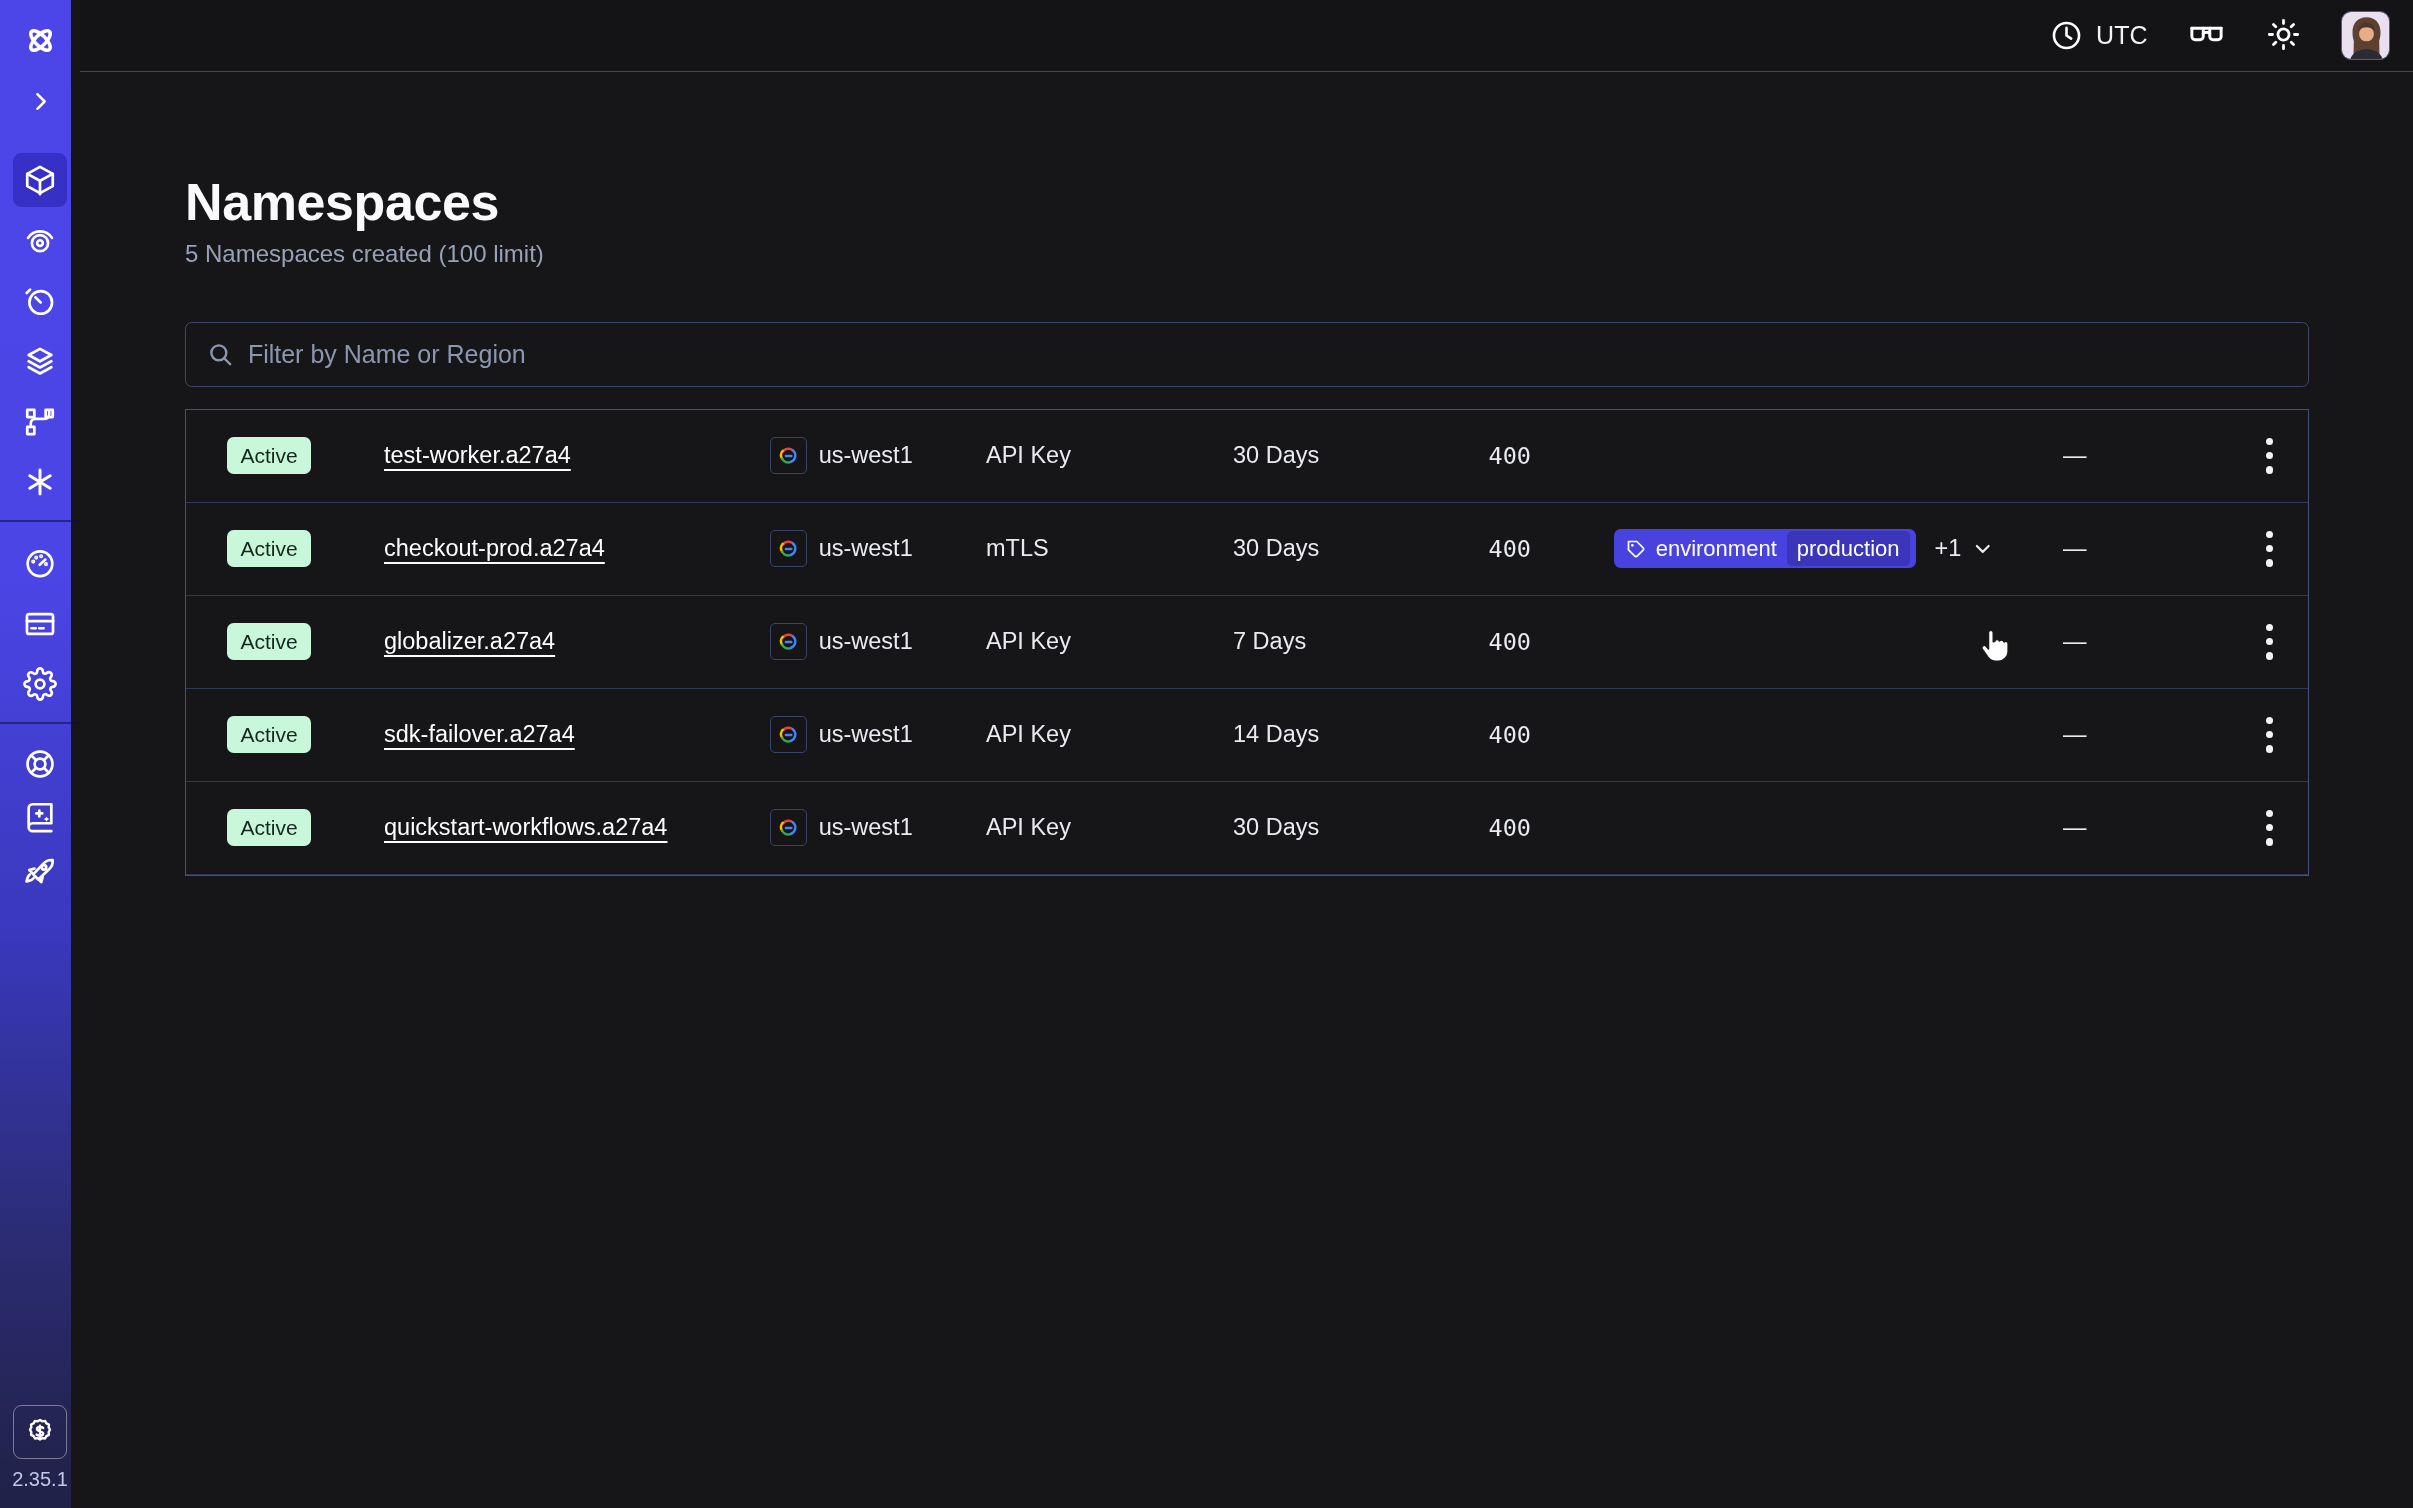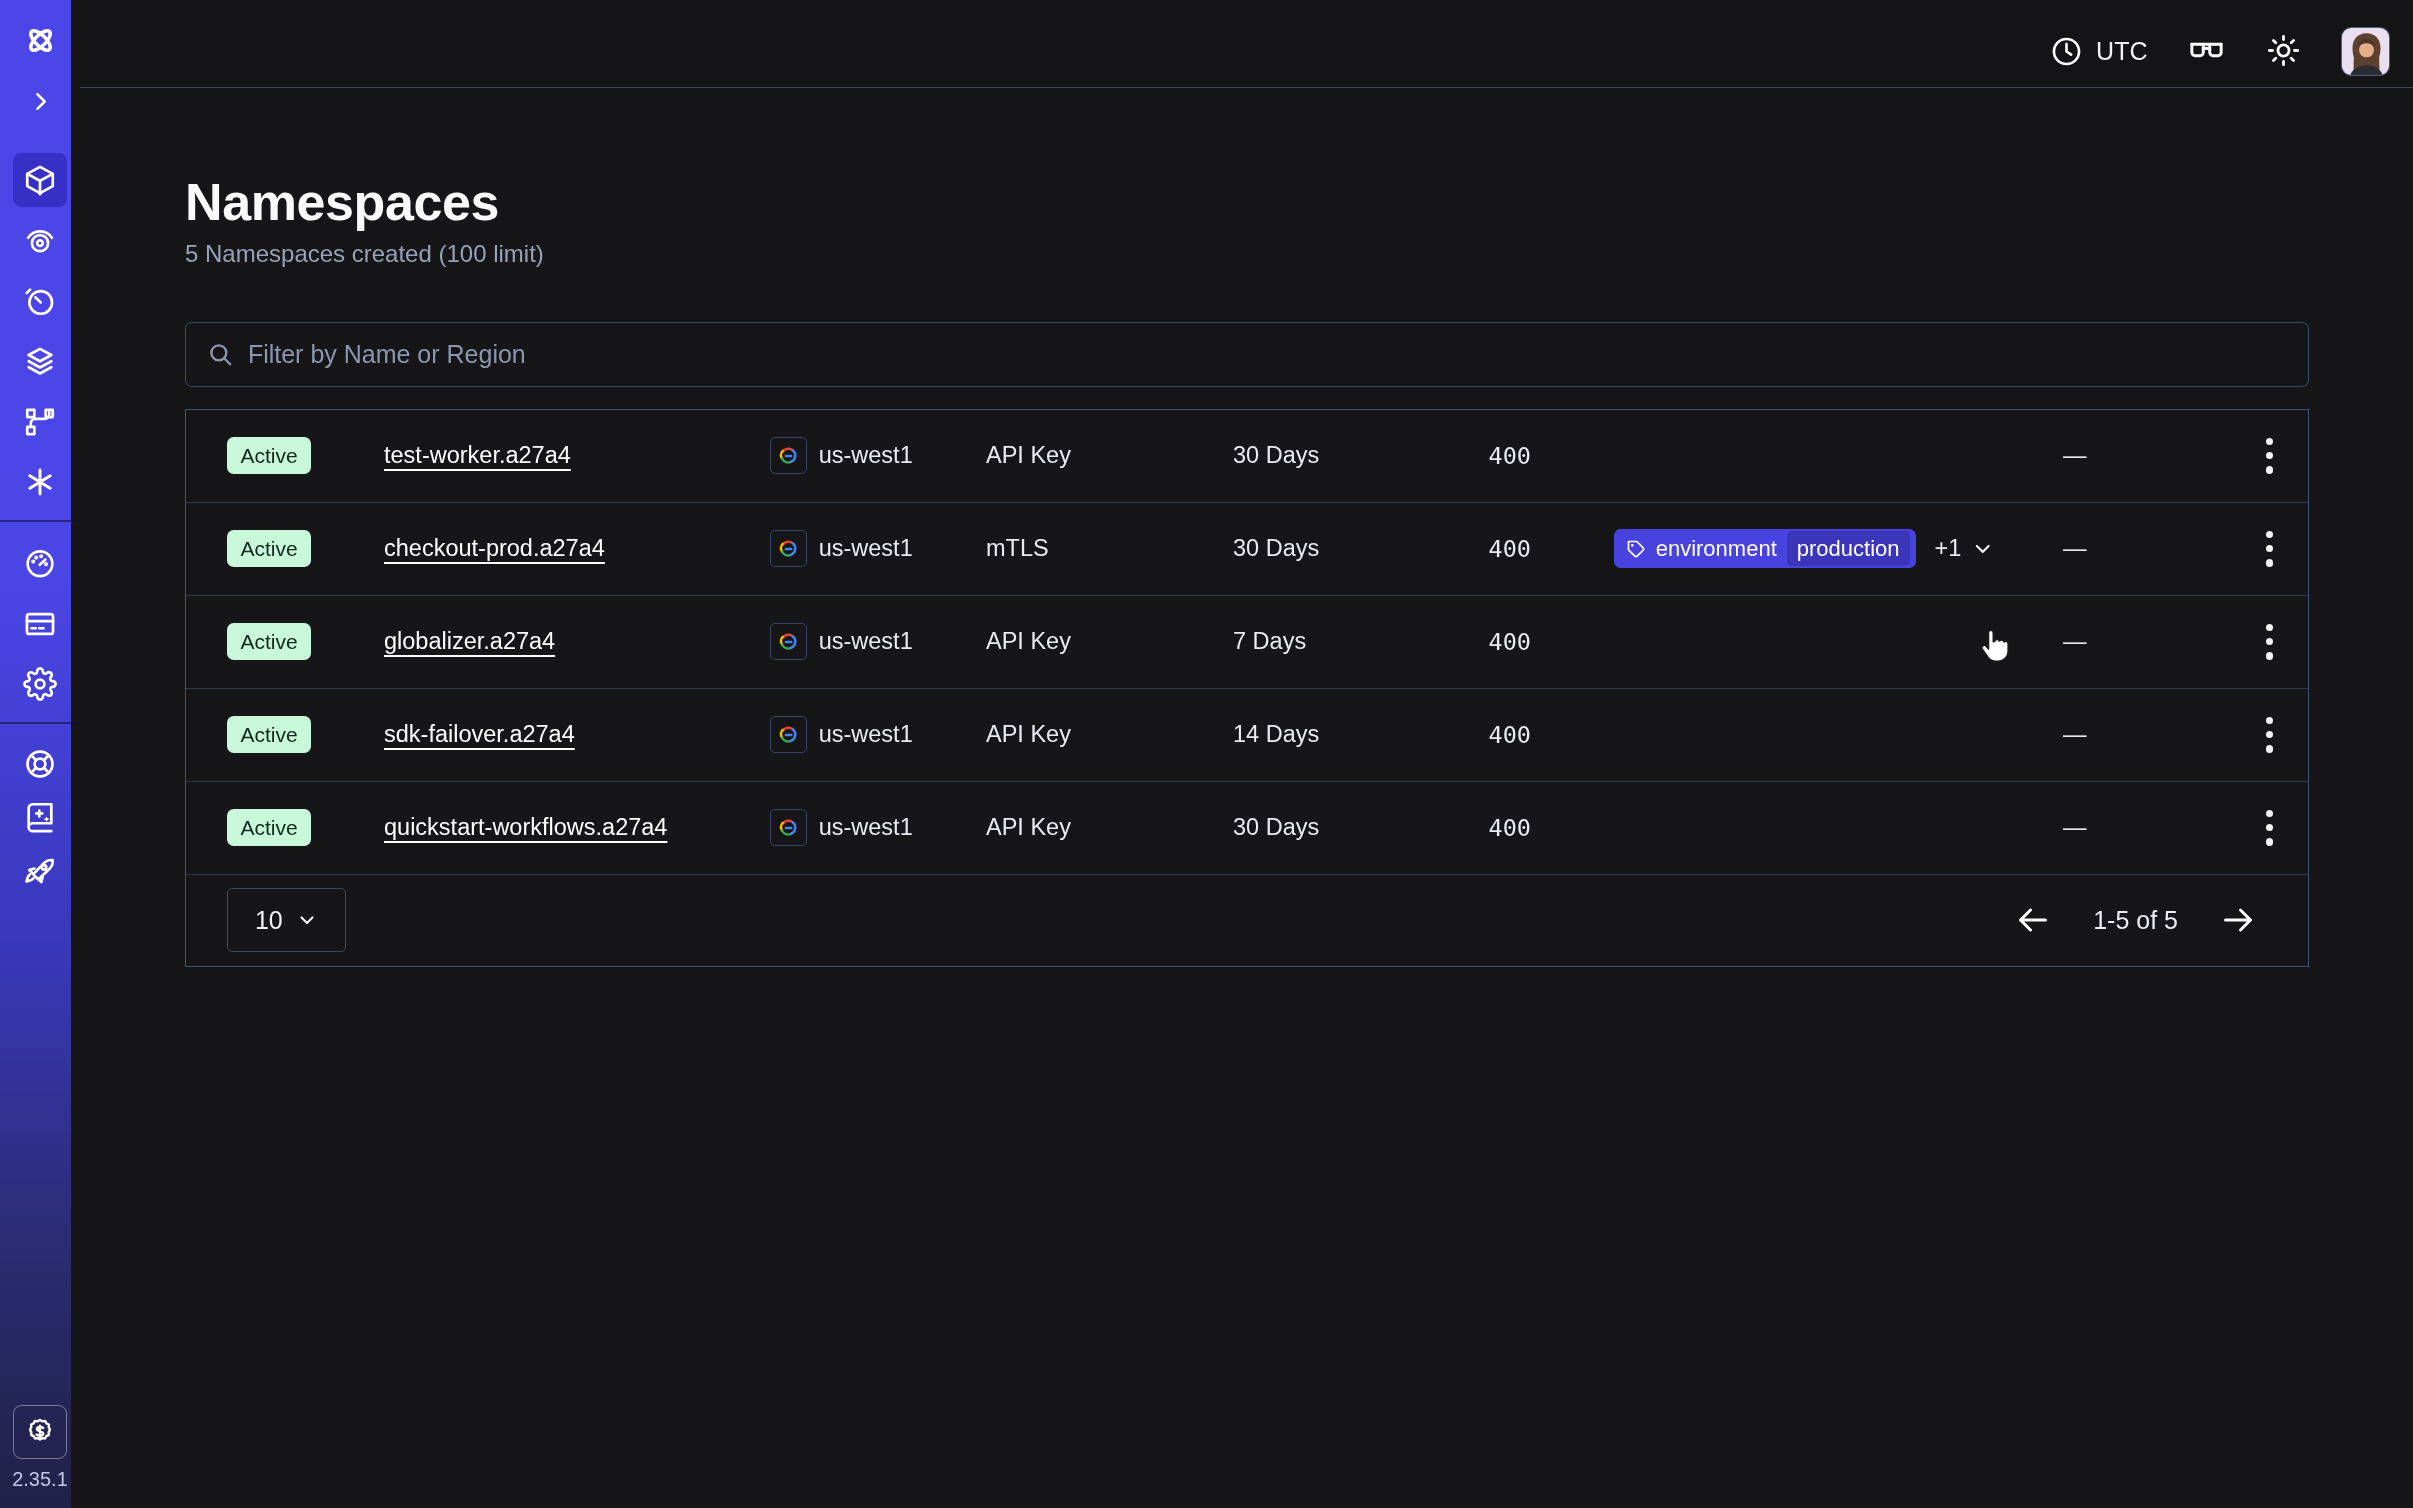--- a/index.html
+++ b/index.html
@@ -13,21 +13,21 @@
     --accent:#4845E4; --table_header_bg:#2B3B60; --table_border:#44517B;
     --row_border:#2E3956; --badge_bg:#C9F7D9; --badge_text:#14291E;
     --tag_bg:#4843DF; --tag_value_bg:#3B36B9; --muted_text:#97A1B7; --page_bg:#161619;
   }
   svg{display:block}
   .ic{display:inline-flex; align-items:center; justify-content:center; color:#FFF;}
   .ic svg{width:100%; height:100%;}
 
   
   .topbar{
-    position:absolute; left:80px; top:16px; right:0; height:72px;
+    position:absolute; left:80px; top:0; right:0; height:72px;
     border-bottom:1.7px solid #3C4866; display:flex; align-items:center;
     justify-content:flex-end; gap:39px; padding-right:23.5px; background:#141417;
   }
   .tz-group{display:flex; align-items:center; gap:11.7px;}
   .tz-label{font-size:25px; color:#F2F3F6;}
   .topbar-btn{background:none; border:none; cursor:pointer; color:#E9EBF0; padding:0;}
   .avatar-btn{width:49px; height:49px; border-radius:10px; overflow:hidden; border:1.7px solid #4A6076; padding:0; background:none; cursor:pointer;}
   .avatar-btn svg{width:100%; height:100%;}
 
   
@@ -472,47 +472,20 @@
     <div>—</div>
     <div class="actions-cell">
       <button class="kebab">
               <i></i>
               <i></i>
               <i></i>
             </button>
     </div>
   </div>
 </div>
-    <div class="tfoot">
-      <button class="page-size">
-        <span>10</span>
-        <span class="ic">
-            <svg viewBox="0 0 24 24" fill="none" stroke="currentColor" stroke-linecap="round" stroke-linejoin="round" stroke-width="2.2">
-              <path d="M6 9.2l6 6 6-6"></path>
-            </svg>
-          </span>
-      </button>
-      <div class="pager">
-        <button class="arrow-btn">
-          <span class="ic" style="width:40px;height:40px">
-              <svg viewBox="0 0 24 24" fill="none" stroke="currentColor" stroke-linecap="round" stroke-linejoin="round" stroke-width="1.8">
-                <path d="M19.5 12h-15M10.5 6l-6 6 6 6"></path>
-              </svg>
-            </span>
-        </button>
-        <span class="pager-label">1-5 of 5</span>
-        <button class="arrow-btn">
-          <span class="ic" style="width:40px;height:40px">
-              <svg viewBox="0 0 24 24" fill="none" stroke="currentColor" stroke-linecap="round" stroke-linejoin="round" stroke-width="1.8">
-                <path d="M4.5 12h15M13.5 6l6 6-6 6"></path>
-              </svg>
-            </span>
-        </button>
-      </div>
-    </div>
   </div>
 </main>
 
 <span class="cursor ic">
     <svg viewBox="0 0 32 32">
       <path d="M11.5 4.5c0-1.1.9-2 2-2s2 .9 2 2v7.2l1-.1c.1-1 .9-1.8 2-1.8.9 0 1.6.5 1.9 1.3.3-.5.9-.8 1.6-.8 1 0 1.8.7 2 1.6.3-.4.8-.6 1.4-.6 1.1 0 2 .9 2 2v6.2c0 4.4-3.6 8-8 8h-1.8c-2.6 0-5-1.2-6.5-3.3l-4.5-6.3c-.7-.9-.5-2.2.4-2.9.9-.7 2.1-.5 2.8.3l1.7 2.1z" fill="#fff" stroke="#1a1a1a" stroke-width="1.4" stroke-linejoin="round"></path>
     </svg>
   </span>
 
 

